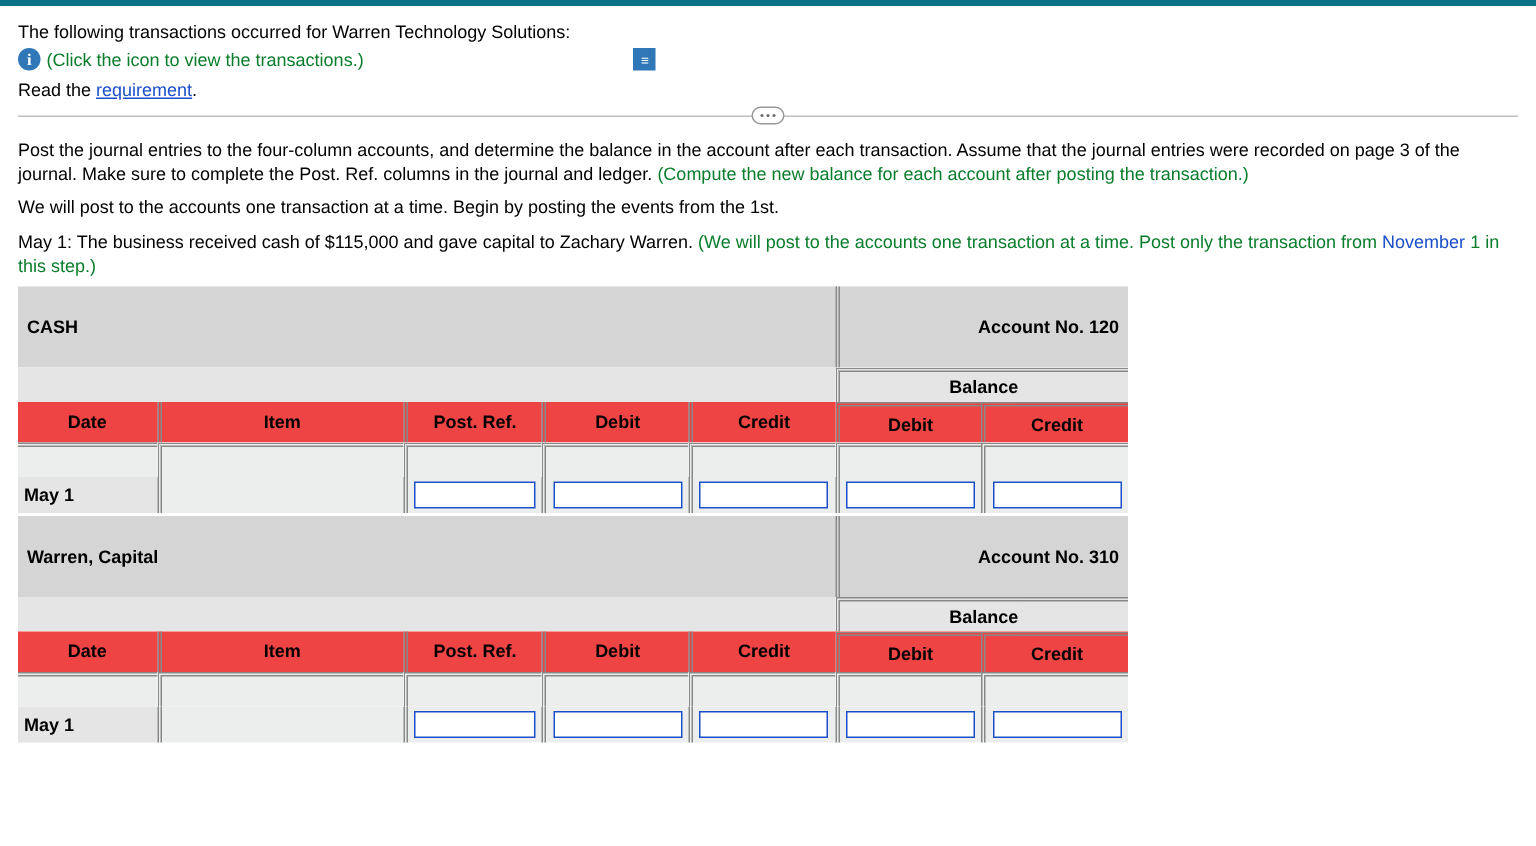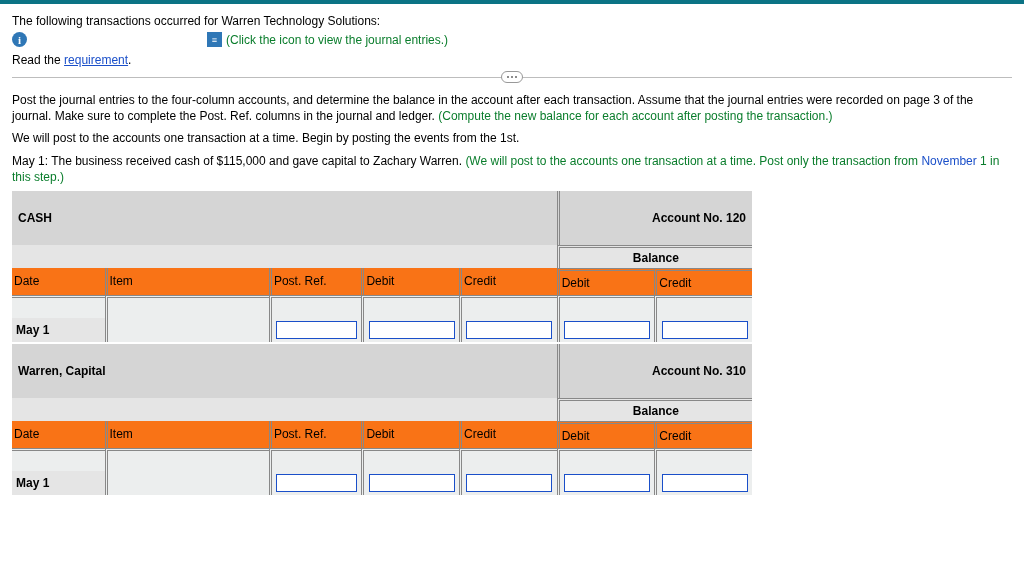--- a/index.html
+++ b/index.html
@@ -43,21 +43,21 @@
   .para { margin: 6px 0; line-height: 1.35; }
   .green { color: #0a7d2c; }
   .blue-txt { color: #1a4fc9; }
 
   
   .ledger { width: 740px; border-collapse: separate; border-spacing: 0; margin-top: 2px; }
   .acct-title-row td { background: #d5d5d5; font-weight: bold; padding: 20px 6px; }
   .acct-title-row .title { text-align: left; }
   .acct-title-row .acctno { text-align: right; }
   .bal-row td { background: #e5e5e5; padding: 3px 12px; font-weight: bold; }
-  .head-row td { background: #f97316; padding: 5px 2px; font-weight: normal; }
+  .head-row td { background: #ef4444; padding: 5px 2px; font-weight: bold; text-align: center; }
   .data-row td { background: #eceeee; padding: 3px 2px; height: 22px; }
   .date-cell { background: #e5e5e5 !important; font-weight: bold; padding-left: 4px !important; }
   td.sep-l { border-left: 3px double #888; }
   td.sep-t { border-top: 3px double #888; }
   .inp {
     width: 95%; height: 18px; border: 1px solid #1a4fc9;
     background: #fff; display: inline-block;
   }
   .col-date { width: 90px; }
   .col-item { width: 160px; }
@@ -68,24 +68,24 @@
 <body>
 
 <div class="top-bar"></div>
 <div class="content">
 
   <div class="intro-line">The following transactions occurred for Warren Technology Solutions:</div>
 
   <div class="click-row">
     <span class="click-link">
       <span class="icon-circ">i</span>
+      <span>(Click the icon to view the transactions.)</span>
     </span>
     <span class="click-link">
       <span class="icon-sq">≡</span>
-      <span>(Click the icon to view the journal entries.)</span>
     </span>
   </div>
 
   <div class="req-line">
     <span>Read the</span>
     <a href="#" class="req-link"><span>requirement</span></a>.
   </div>
 
   <div class="hr-wrap">
     <div class="hr-line"></div>

